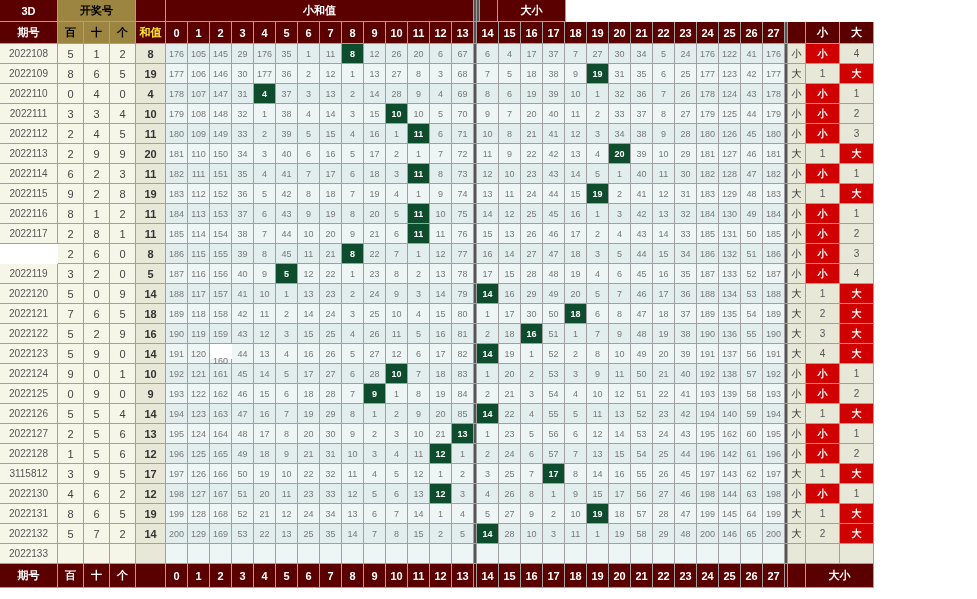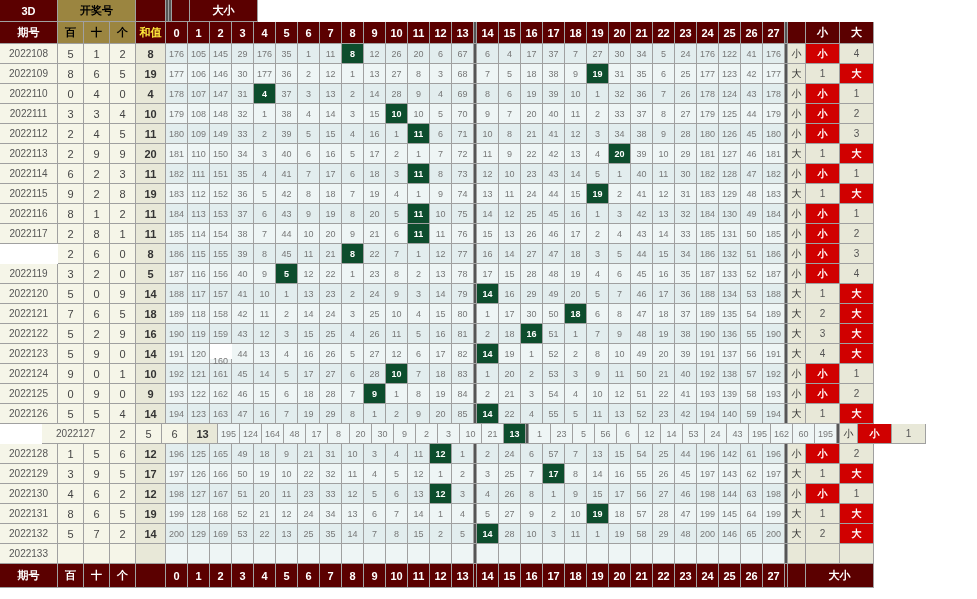--- a/index.html
+++ b/index.html
@@ -27,20 +27,21 @@
 .ftr .cell{background:#5b0000;color:#fff;font-weight:bold;font-size:11px}
 .ftr .hz{color:#ffeb3b}
 </style>
 </head>
 <body>
 <div class="wrap" id="root">
     <div class="hdr">
       <div class="cell hc" style="width: 58px;">3D</div>
       <div class="cell hc2" style="width: 78px;">开奖号</div>
       <div class="cell hz" style="width: 30px;"></div>
+      <div class="cell hc" style="width: 308px;">小和值</div>
       <div class="cell sep" style="width: 3px;"></div>
       <div class="cell sep" style="width: 3px;"></div>
       <div class="cell hc" style="width: 18px;"></div>
       <div class="cell hc" style="width: 68px;">大小</div>
     </div>
     <div class="hdr2">
       <div class="cell hc" style="width: 58px;">期号</div>
       <div class="cell hc2" style="width: 26px;">百</div>
       <div class="cell hc2" style="width: 26px;">十</div>
       <div class="cell hc2" style="width: 26px;">个</div>
@@ -833,21 +834,21 @@
       <div class="cell dc" style="width: 22px;">194</div>
       <div class="cell dc" style="width: 22px;">140</div>
       <div class="cell dc" style="width: 22px;">59</div>
       <div class="cell dc" style="width: 22px;">194</div>
       <div class="cell sep" style="width: 3px;"></div>
       <div class="cell dxlbl" style="width: 18px;">大</div>
       <div class="cell dxr" style="width: 34px;">1</div>
       <div class="cell dxr dxhit" style="width: 34px;">大</div>
     </div>
     <div class="row">
-      <div class="cell qh" style="width: 68px; margin-left: 42px;">2022127</div>
+      <div class="cell qh" style="width: 58px;">2022127</div>
       <div class="cell dr" style="width: 26px;">2</div>
       <div class="cell dr" style="width: 26px;">5</div>
       <div class="cell dr" style="width: 26px;">6</div>
       <div class="cell hzv" style="width: 30px;">13</div>
       <div class="cell dc" style="width: 22px;">195</div>
       <div class="cell dc" style="width: 22px;">124</div>
       <div class="cell dc" style="width: 22px;">164</div>
       <div class="cell dc" style="width: 22px;">48</div>
       <div class="cell dc" style="width: 22px;">17</div>
       <div class="cell dc" style="width: 22px;">8</div>
@@ -913,21 +914,21 @@
       <div class="cell dc" style="width: 22px;">196</div>
       <div class="cell dc" style="width: 22px;">142</div>
       <div class="cell dc" style="width: 22px;">61</div>
       <div class="cell dc" style="width: 22px;">196</div>
       <div class="cell sep" style="width: 3px;"></div>
       <div class="cell dxlbl" style="width: 18px;">小</div>
       <div class="cell dxr dxhit" style="width: 34px;">小</div>
       <div class="cell dxr" style="width: 34px;">2</div>
     </div>
     <div class="row">
-      <div class="cell qh" style="width: 58px;">2022129</div>
+      <div class="cell qh" style="width: 58px;">3115812</div>
       <div class="cell dr" style="width: 26px;">3</div>
       <div class="cell dr" style="width: 26px;">9</div>
       <div class="cell dr" style="width: 26px;">5</div>
       <div class="cell hzv" style="width: 30px;">17</div>
       <div class="cell dc" style="width: 22px;">197</div>
       <div class="cell dc" style="width: 22px;">126</div>
       <div class="cell dc" style="width: 22px;">166</div>
       <div class="cell dc" style="width: 22px;">50</div>
       <div class="cell dc" style="width: 22px;">19</div>
       <div class="cell dc" style="width: 22px;">10</div>

